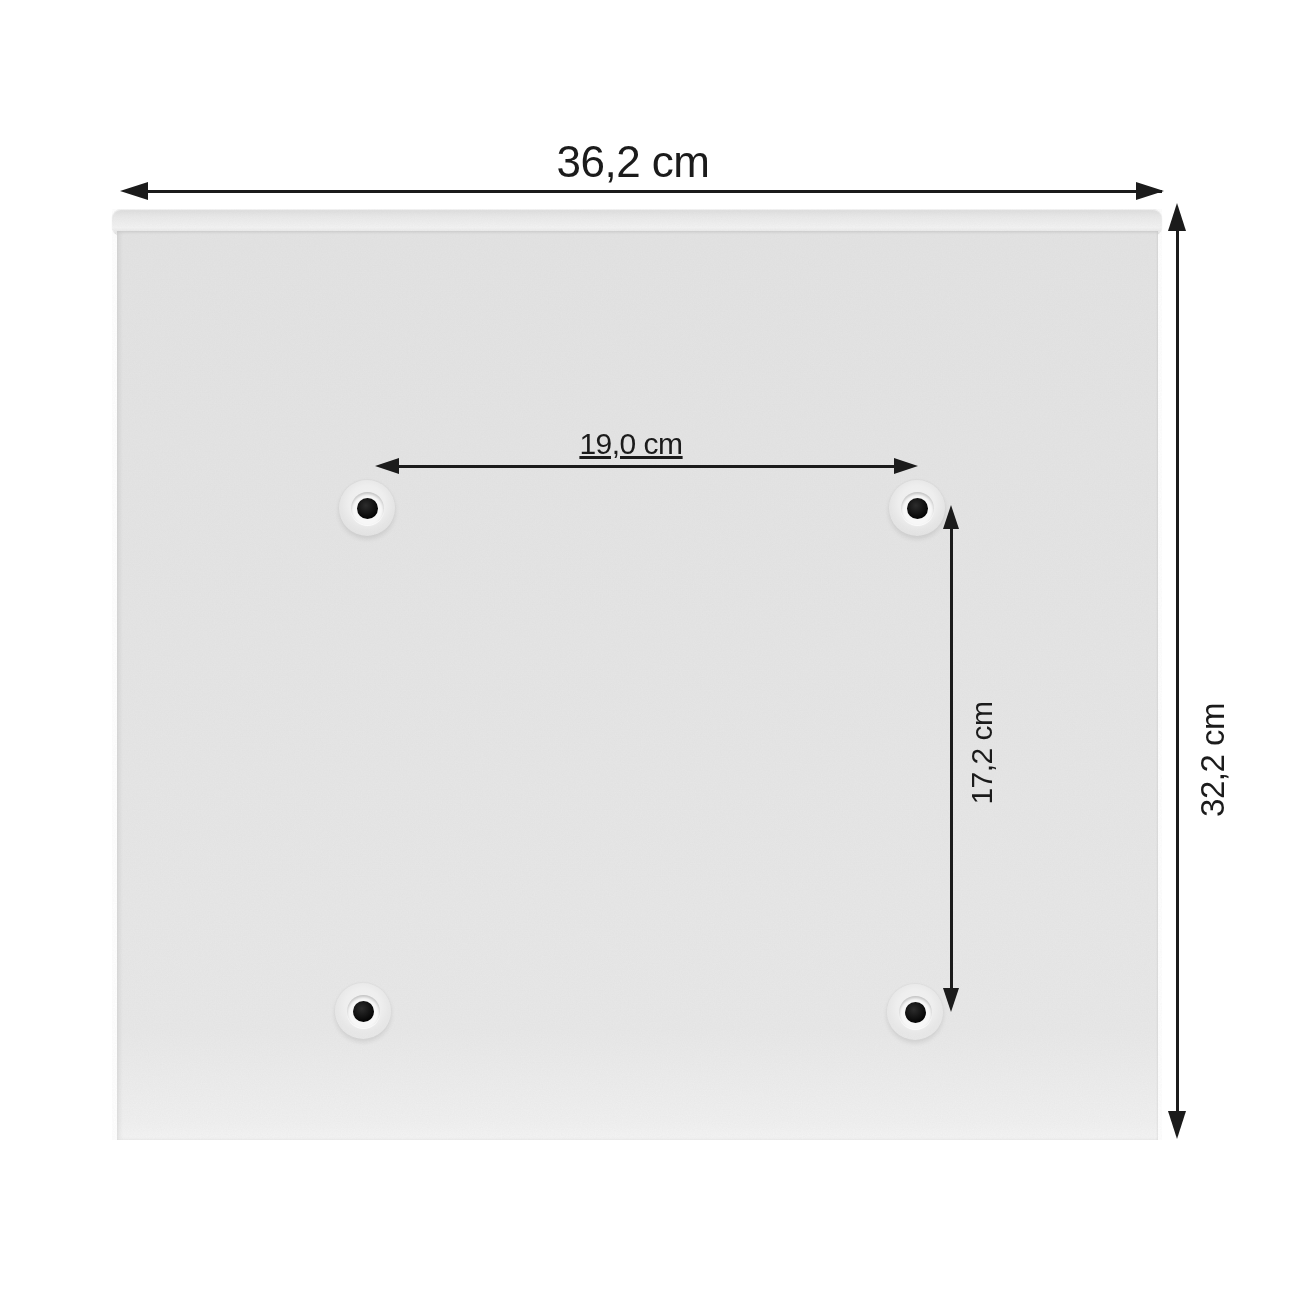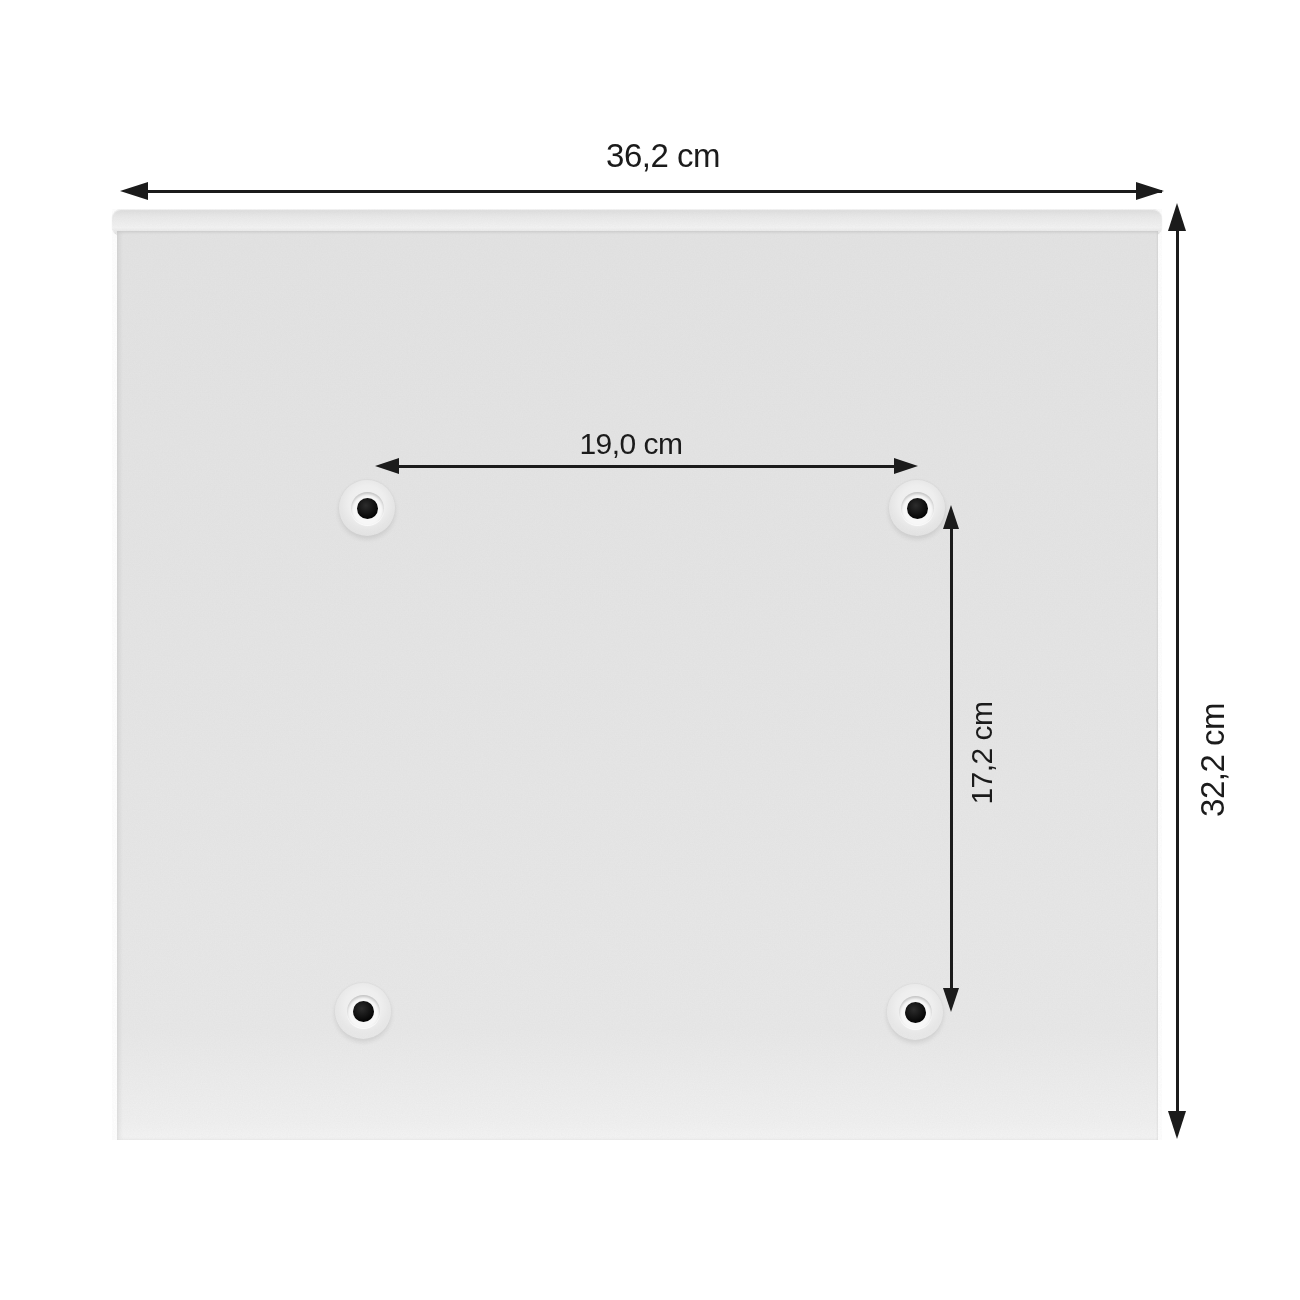--- a/index.html
+++ b/index.html
@@ -112,36 +112,37 @@
   .ah-innerv-t { left: 943px;  top: 505px; }
   .ah-innerv-b { left: 943px;  top: 988px; }
 
   .dlabel {
     position: absolute;
     white-space: nowrap;
     color: #1b1b1b;
     letter-spacing: -0.5px;
   }
   .label-top {
-    left: 663px;
+    left: 633px;
     top: 137px;
-    font-size: 33px;
+    font-size: 44px;
     transform: translateX(-50%);
   }
   .label-right {
     left: 1213px;
     top: 760px;
     font-size: 33px;
     transform: translate(-50%, -50%) rotate(-90deg);
   }
   .label-innerh {
     left: 631px;
     top: 427px;
     font-size: 30px;
     transform: translateX(-50%);
+    text-decoration: underline;
   }
   .label-innerv {
     left: 982px;
     top: 753px;
     font-size: 30px;
     transform: translate(-50%, -50%) rotate(-90deg);
   }
 </style>
 </head>
 <body>

